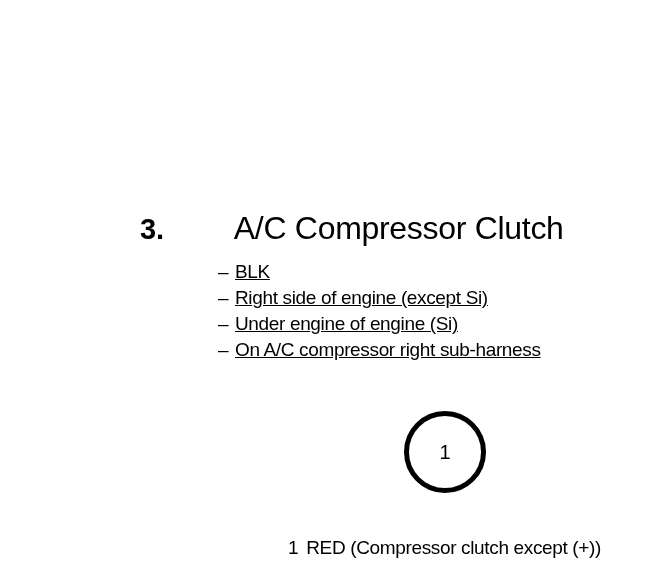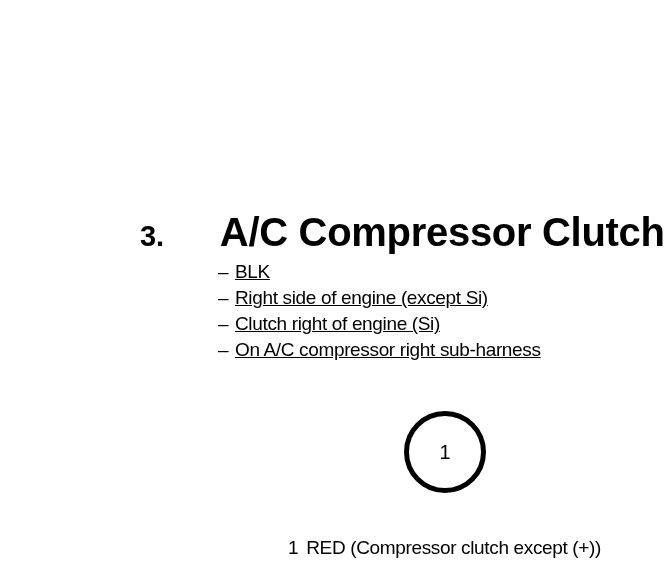--- a/index.html
+++ b/index.html
@@ -31,23 +31,23 @@
     display: flex;
     align-items: baseline;
     white-space: nowrap;
   }
   .heading-number {
     font-size: 29px;
     font-weight: bold;
     letter-spacing: -0.2px;
   }
   .heading-title {
-    font-size: 40px;
-    font-weight: bold;
-    margin-left: 56px;
+    font-size: 32px;
+    font-weight: normal;
+    margin-left: 70px;
     letter-spacing: -0.3px;
   }
 
   
   .spec-list {
     position: absolute;
     left: 218px;
     top: 259px;
     margin: 0;
     padding: 0;
@@ -123,21 +123,21 @@
     <li class="spec-item">
       <span class="spec-dash">–</span>
       <span class="spec-text">BLK</span>
     </li>
     <li class="spec-item">
       <span class="spec-dash">–</span>
       <span class="spec-text">Right side of engine (except Si)</span>
     </li>
     <li class="spec-item">
       <span class="spec-dash">–</span>
-      <span class="spec-text">Clutch right of engine (Si)</span>
+      <span class="spec-text">Under engine of engine (Si)</span>
     </li>
     <li class="spec-item">
       <span class="spec-dash">–</span>
       <span class="spec-text">On A/C compressor right sub-harness</span>
     </li>
   </ul>
 
   <div class="connector-diagram">
     <div class="connector-circle">
       <span class="terminal-number">1</span>

